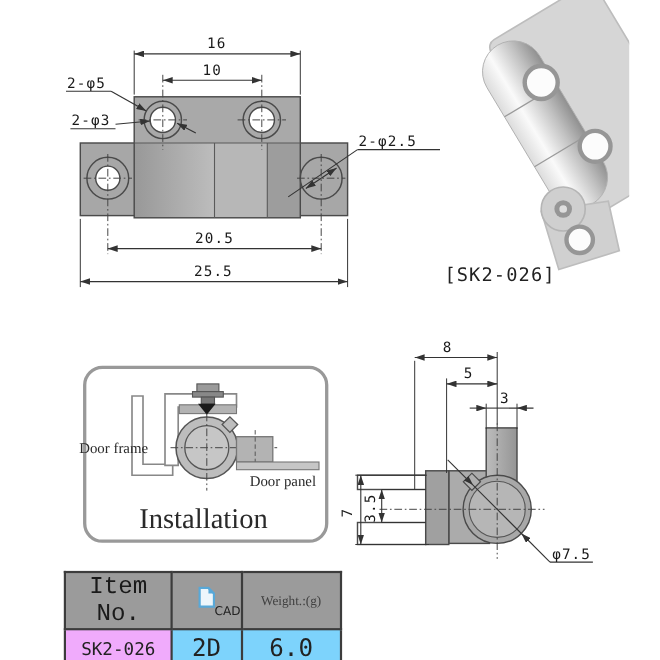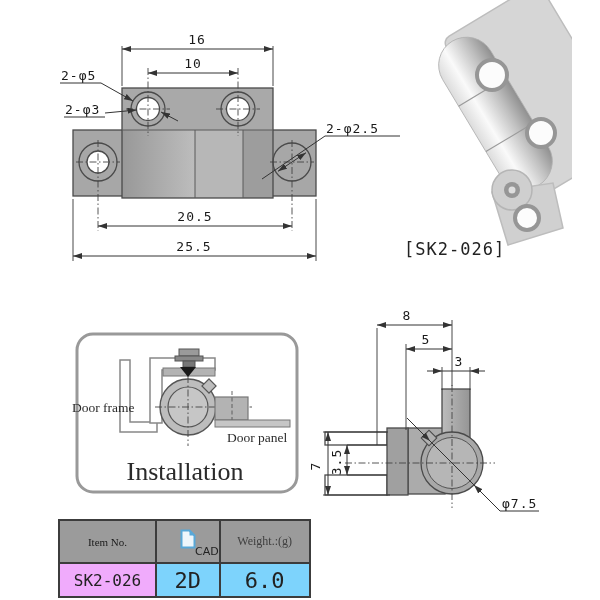--- a/index.html
+++ b/index.html
@@ -13,21 +13,21 @@
   .ext{stroke:#333;stroke-width:0.9;fill:none;}
   .cl{stroke:#444;stroke-width:0.9;fill:none;stroke-dasharray:7 2.5 1.5 2.5;}
   .dsh{stroke:#555;stroke-width:0.9;fill:none;stroke-dasharray:4 2.5;}
   .dimtxt{font-family:"DejaVu Sans Mono",monospace;font-size:13px;fill:#1a1a1a;letter-spacing:1px;}
   .mid{text-anchor:middle;}
   .sertxt{font-family:"Liberation Serif",serif;fill:#2a2a2a;}
   
   #spec-table{position:absolute;left:58px;top:519px;border-collapse:collapse;}
   #spec-table td,#spec-table th{border:2px solid #3c3c3c;text-align:center;vertical-align:middle;padding:0;}
   #spec-table th{background:#9b9b9b;font-weight:normal;}
-  .th-item{width:95px;height:41px;font-family:Liberation Serif, serif;font-size:11px;color:#1a1a1a;}
+  .th-item{width:95px;height:41px;font-family:Liberation Mono, monospace;font-size:22px;color:#1a1a1a;}
   .th-cad{width:52px;}
   .th-weight{width:88px;font-family:"Liberation Serif",serif;font-size:12px;color:#404040;}
   .cad-label{font-family:"DejaVu Sans",sans-serif;font-size:11px;color:#222;line-height:10px;margin-top:-2px;padding-left:38px;}
   .row-item{background:#f0abfc;font-family:"DejaVu Sans Mono",monospace;font-size:16px;color:#222;height:32px;}
   .row-plain{background:#7dd3fc;font-family:"DejaVu Sans Mono",monospace;font-size:22px;color:#222;height:32px;}
 </style>
 </head>
 <body>
 
 <div id="canvas">

